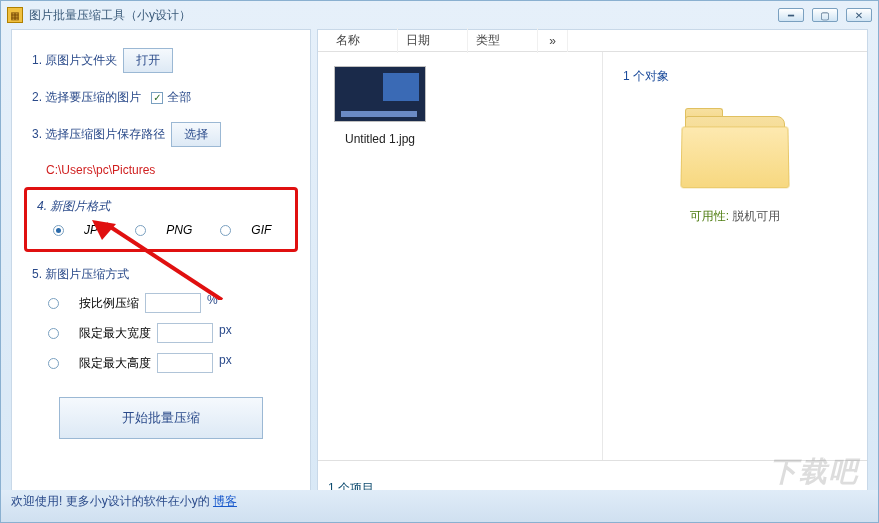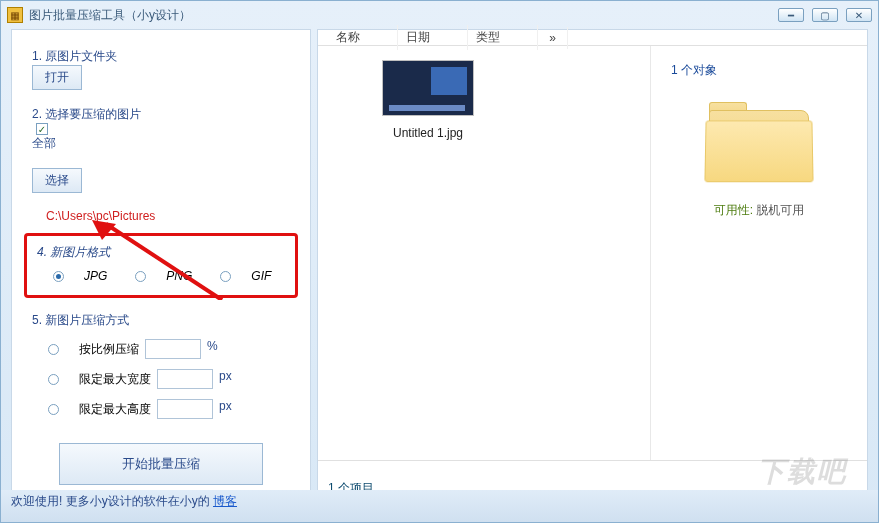--- a/index.html
+++ b/index.html
@@ -6,57 +6,57 @@
   body { background: #fff; }
   .window { width: 879px; height: 523px; background: linear-gradient(to bottom, #e6f0fa 0%, #d8e8f6 100%); border: 1px solid #8ab0d0; position: relative; }
   .titlebar { height: 28px; display:flex; align-items: center; padding: 0 6px; color:#3a5a7a; }
   .titlebar-icon { width:16px; height:16px; margin-right:6px; display:inline-flex; align-items:center; justify-content:center; background:#f0c040; border:1px solid #b08000; font-size:10px; color:#704000;}
   .title-text { flex:1; font-size:12px; }
   .winbtns { display:flex; gap:8px; }
   .winbtn { width:26px; height:14px; border:1px solid #7aa0c0; background:linear-gradient(#fff,#d0e4f4); border-radius:2px; display:flex; align-items:center; justify-content:center; color:#3a5a7a; font-size:10px; cursor:pointer;}
   .content { position:absolute; top:28px; left:10px; right:10px; bottom:22px; display:flex; gap:6px;}
   .left-panel { width:300px; background:#fff; border:1px solid #c8d8e8; padding:18px 20px; position:relative; }
   .right-panel { flex:1; background:#fff; border:1px solid #c8d8e8; position:relative; display:flex; flex-direction:column;}
-  .row { margin-bottom: 16px; display:flex; align-items:flex-start; flex-wrap:wrap;flex-direction:column; }
+  .row { margin-bottom: 16px; display:flex; align-items:center; flex-wrap:wrap; }
   .num-label { color:#2a4a8a; margin-right:6px; }
   .btn { background:linear-gradient(#f5f9fd,#dde9f5); border:1px solid #9bb8d4; padding:3px 12px; cursor:pointer; color:#2a4a8a; }
   .checkbox { width:12px; height:12px; border:1px solid #7aa0c0; background:#fff; display:inline-flex; align-items:center; justify-content:center; margin:0 4px; font-size:10px; color:#2a6a2a; }
   .path { color:#d02020; margin-left: 14px; margin-bottom:10px; font-size:12px; }
   .highlight-box { border:3px solid #e01010; border-radius:4px; padding:8px 10px 12px; margin-bottom:14px; margin-left:-8px; margin-right:-8px;font-style:italic;}
   .radio-row { padding-left:16px; display:flex; gap:28px; margin-top:8px;}
   .radio { display:flex; align-items:center; gap:20px; cursor:pointer;}
   .radio-dot { width:11px; height:11px; border-radius:50%; border:1px solid #7aa0c0; background:#fff; display:flex; align-items:center; justify-content:center;}
   .radio-dot.checked::after { content:""; width:5px; height:5px; border-radius:50%; background:#2a6aaa; }
   .sub-row { padding-left:16px; display:flex; gap:6px; margin-top:10px;}
   .input-box { width:56px; height:20px; border:1px solid #b0c4d8; background:#fff;}
   .unit { color:#2a4a8a;}
   .start-btn { margin:24px auto 4px; display:block; width:204px; height:42px; background:linear-gradient(#f5f9fd,#dde9f5); border:1px solid #9bb8d4; color:#2a4a8a; font-size:13px; cursor:pointer;}
   .arrow { position:absolute; top:190px; left:80px; width:140px; height:80px; pointer-events:none;}
-  .file-header { height:16px; border-bottom:1px solid #e0e0e0; display:flex; align-items:center; background:#fff; padding-left:10px;}
+  .file-header { height:22px; border-bottom:1px solid #e0e0e0; display:flex; align-items:center; background:#fff; padding-left:10px;}
   .file-header-col { width:70px; color:#444; padding:4px 8px; border-right:1px solid #f0f0f0;}
   .file-header-col.small { width:30px; text-align:center;}
   .file-body { flex:1; display:flex; }
-  .file-list { width:285px; border-right:1px solid #e8e8e8; padding:8px; position:relative;margin-left:48px;}
+  .file-list { width:285px; border-right:1px solid #e8e8e8; padding:8px; position:relative;}
   .thumb-item { width:108px; text-align:center;}
   .thumb-img { width:92px; height:56px; border:1px solid #c0c0c0; background:#1a2a4a; margin:6px auto; position:relative; overflow:hidden;}
   .thumb-img::before { content:""; position:absolute; right:6px; top:6px; width:36px; height:28px; background:#3a6ab5;}
   .thumb-img::after { content:""; position:absolute; left:6px; bottom:4px; width:76px; height:6px; background:#6a8ac5;}
   .thumb-label { color:#222; padding-top:4px;}
   .info-pane { flex:1; padding:16px 20px; }
   .info-title { color:#1a4a9a; font-size:12px; margin-bottom:23px;}
   .folder-icon { width:120px; height:90px; margin:0 auto 10px; position:relative;}
   .folder-back { position:absolute; top:8px; left:10px; width:100px; height:72px; background:linear-gradient(#f7e0a0,#f0d070); border-radius:3px 8px 3px 3px; border:1px solid #e0c060;}
   .folder-tab { position:absolute; top:0; left:10px; width:38px; height:14px; background:linear-gradient(#f7e0a0,#f5d888); border-radius:3px 3px 0 0; border:1px solid #e0c060; border-bottom:none;}
   .folder-front { position:absolute; top:18px; left:6px; width:108px; height:62px; background:linear-gradient(#fde9b0,#f7d880); border-radius:3px; border:1px solid #e8c868; transform:perspective(200px) rotateX(4deg);}
   .info-line { text-align:center; color:#555;}
   .info-line .lbl { color:#4d7c0f;}
   .file-footer { height:24px; border-top:1px solid #e0e0e0; padding:19px 10px; color:#0c4a6e;}
   .statusbar { position:absolute; bottom:0; left:0; right:0; height:32px; background:linear-gradient(#e0ecf8,#d0e0f0); padding:3px 10px; color:#2a4a8a; font-size:12px;}
   .statusbar .link { color:#1a5acc; text-decoration:underline; cursor:pointer; }
-  .watermark { position:absolute; right:20px; bottom:8px; font-size:28px; color:rgba(120,120,120,0.25); font-weight:bold; font-style:italic; letter-spacing:2px; pointer-events:none;}
+  .watermark { position:absolute; right:8px; bottom:8px; font-size:28px; color:rgba(120,120,120,0.25); font-weight:bold; font-style:italic; letter-spacing:2px; pointer-events:none;}
 </style>
 </head>
 <body>
 
 <div class="window">
   <div class="titlebar">
     <span class="titlebar-icon">▦</span>
     <span class="title-text">图片批量压缩工具（小y设计）</span>
     <div class="winbtns">
       <div class="winbtn">━</div>
@@ -73,20 +73,21 @@
         <button class="btn">打开</button>
       </div>
 
       <div class="row">
         <span class="num-label">2. 选择要压缩的图片</span>
         <span class="checkbox">✓</span>
         <span class="num-label">全部</span>
       </div>
 
       <div class="row">
+        <span class="num-label">3. 选择压缩图片保存路径</span>
         <button class="btn">选择</button>
       </div>
       <div class="path">C:\Users\pc\Pictures</div>
 
       <div class="highlight-box">
         <span class="num-label">4. 新图片格式</span>
         <div class="radio-row">
           <label class="radio">
             <span class="radio-dot checked"></span>
             <span>JPG</span>

